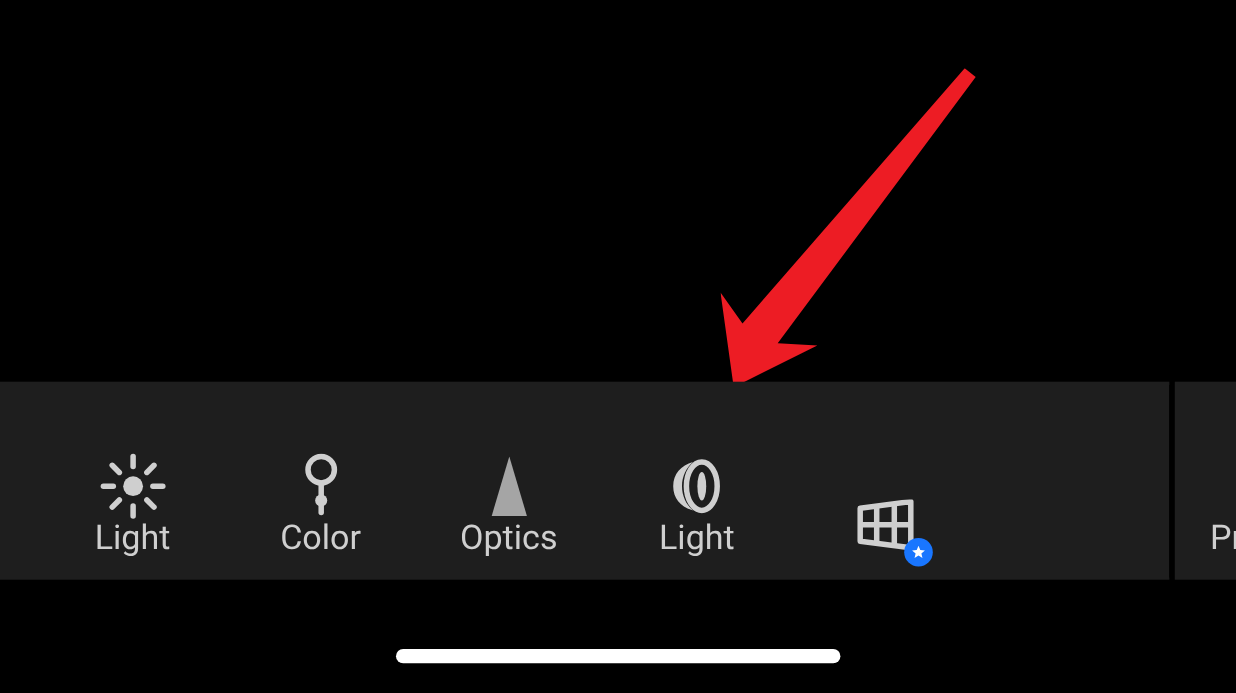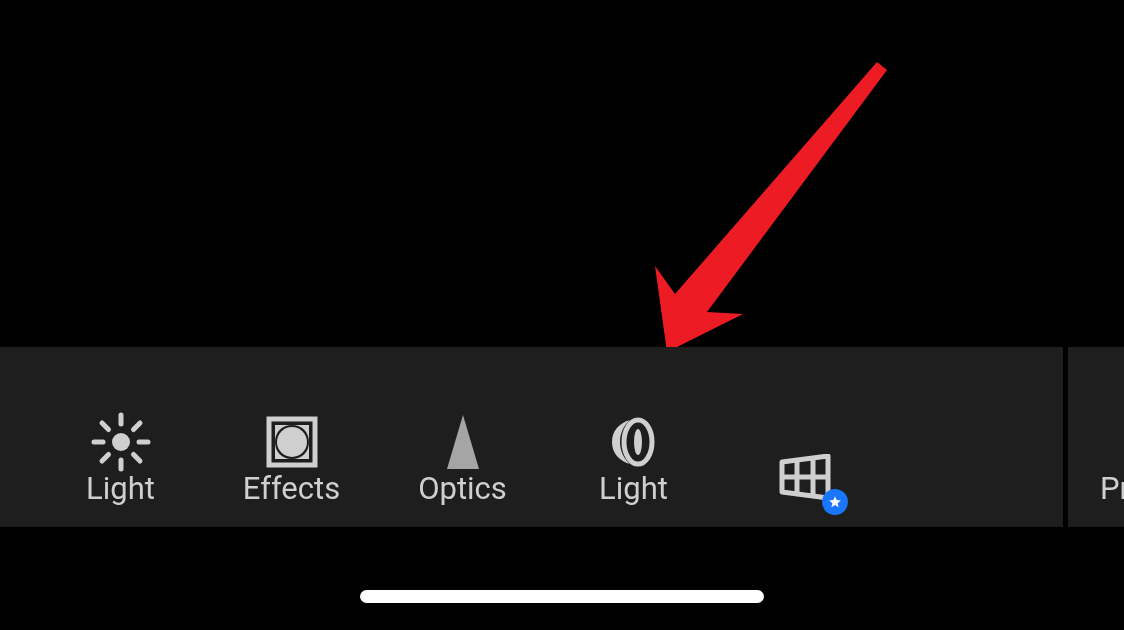--- a/index.html
+++ b/index.html
@@ -146,32 +146,33 @@
           <line x1="12" y1="12" x2="18.5" y2="18.5"></line>
           <line x1="43.5" y1="43.5" x2="50" y2="50"></line>
           <line x1="12" y1="50" x2="18.5" y2="43.5"></line>
           <line x1="43.5" y1="18.5" x2="50" y2="12"></line>
         </g>
       </svg>
     </div>
     <div class="tool-label">Light</div>
   </div>
 
-
-  <div class="tool-item">
-    <div class="tool-icon">
-      <svg width="52" height="52" viewBox="0 0 52 52">
-        <rect x="3" y="3" width="46" height="46" stroke="#cfcfcf" stroke-width="5" fill="none"></rect>
-        <path d="M 11 26 A 15 15 0 0 1 26 11 L 26 11 A 15 15 0 0 1 41 26 A 15 15 0 0 1 26 41 A 15 15 0 0 1 11 26 Z" fill="#cfcfcf"></path>
-        <rect x="8" y="8" width="36" height="36" fill="#1e1e1e" opacity="0"></rect>
-        <path d="M 26 9 C 16 9 9 16 9 26 C 9 36 16 43 26 43 C 36 43 43 36 43 26 C 43 16 36 9 26 9 Z M 26 9 L 9 9 L 9 43 L 43 43 L 43 9 Z" fill="#cfcfcf" fill-rule="evenodd"></path>
-      </svg>
-    </div>
-    <div class="tool-label">Effects</div>
-  </div>
+  <div class="tool-item">
+    <div class="tool-icon">
+      <svg width="34" height="60" viewBox="0 0 34 60">
+        <g stroke="#cfcfcf" stroke-width="5" fill="none" stroke-linecap="round">
+          <circle cx="17" cy="15" r="12"></circle>
+          <line x1="17" y1="27" x2="17" y2="54"></line>
+          <circle cx="17" cy="43" r="5.5" fill="#cfcfcf" stroke="none"></circle>
+        </g>
+      </svg>
+    </div>
+    <div class="tool-label">Color</div>
+  </div>
+
 
   <div class="tool-item">
     <div class="tool-icon">
       <svg width="40" height="54" viewBox="0 0 40 54">
         <polygon points="20,0 36,54 4,54" fill="#a5a5a5"></polygon>
       </svg>
     </div>
     <div class="tool-label">Optics</div>
   </div>
 

